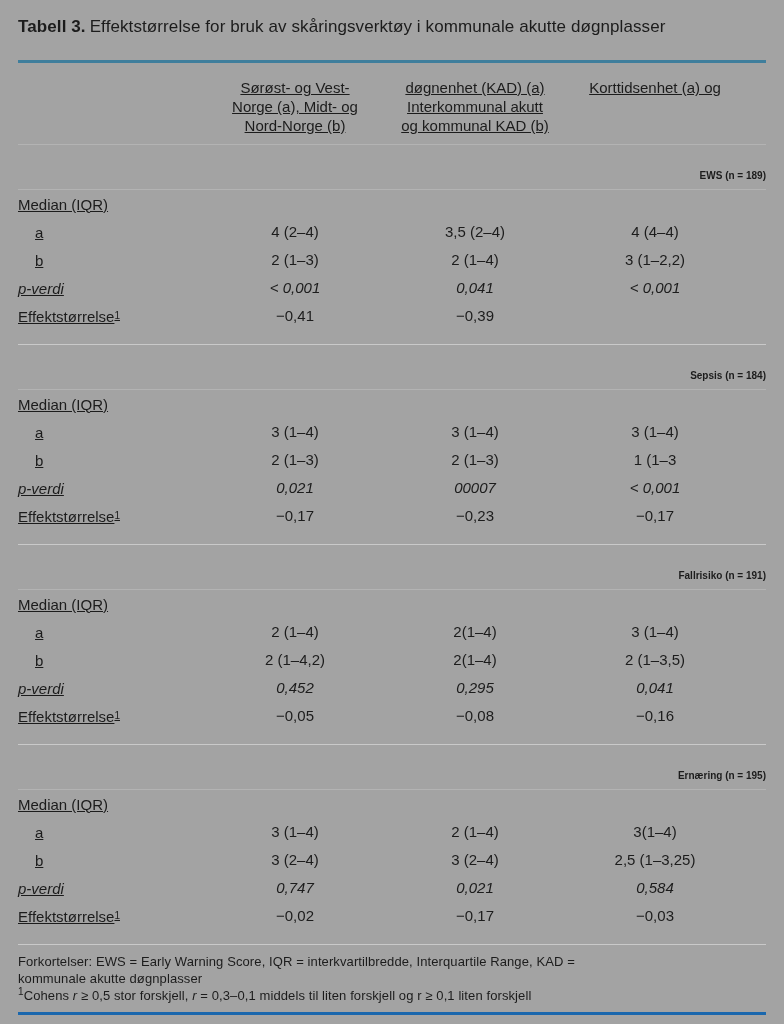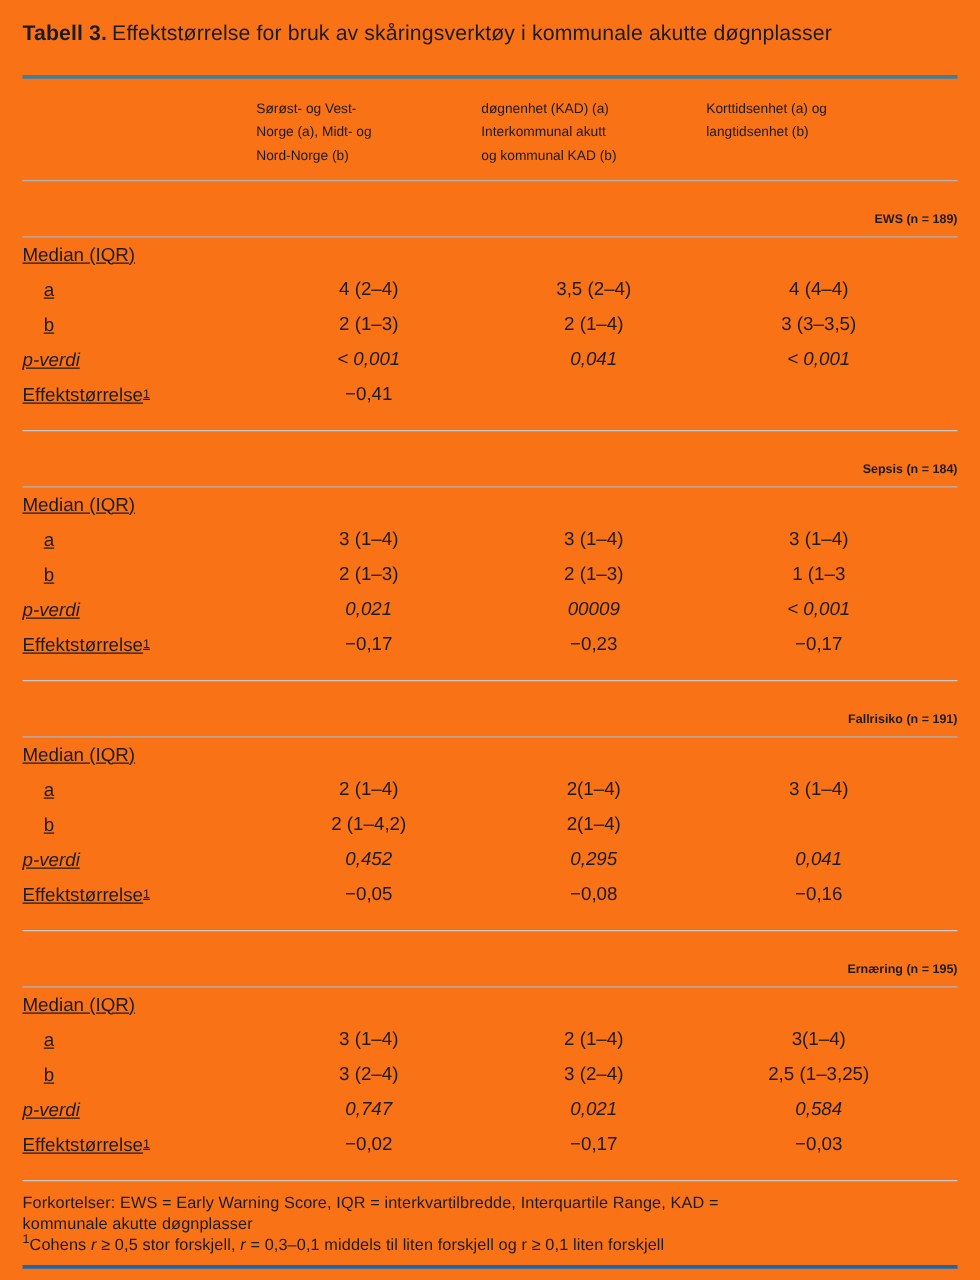--- a/index.html
+++ b/index.html
@@ -4,34 +4,34 @@
 <style>
   :root{
     --accent-top-rule:#3f7e9c;
     --accent-bottom-rule:#1a67ad;
     --text:#1c1c1c;
     --rule-gray:#b3b3b3;
     --rule-separator:#c9c9c9;
   }
   html,body{margin:0;padding:0;background:#ffffff;}
   body{font-family:"Liberation Sans","DejaVu Sans",sans-serif;color:var(--text);}
-  .page{width:784px;height:1024px;box-sizing:border-box;padding:16px 18px 0 18px;overflow:hidden;background:#f97316;}
+  .page{width:784px;height:1024px;box-sizing:border-box;padding:16px 18px 0 18px;overflow:hidden;background:#a3a3a3;}
   .title{font-size:17px;line-height:22px;letter-spacing:.1px;}
   .title .title-prefix{font-weight:bold;}
   .title .title-text{margin-left:4px;}
   .rule{height:1px;background:var(--rule-gray);}
   .rule-teal{height:3px;background:var(--accent-top-rule);margin-top:22px;}
   .rule-blue{height:3px;background:var(--accent-bottom-rule);margin-top:7px;}
   .rule-sep{background:var(--rule-separator);margin-top:14px;}
   .header-row{display:flex;padding:15px 0 9px 0;}
   .cell{box-sizing:border-box;}
   .label-cell{width:187px;font-size:15px;display:flex;align-items:center;text-decoration:underline;}
   .label-cell.indent{padding-left:17px;}
   .val-cell{width:180px;text-align:center;font-size:15px;}
-  .col-header{font-size:11px;line-height:19px;text-align:left;}
+  .col-header{font-size:15px;line-height:19px;text-align:center;text-decoration:underline;}
   .section-header{font-weight:bold;font-size:10px;line-height:22px;padding:20px 0 2px 0;text-align:right;}
   .trow{display:flex;height:28px;align-items:center;}
   .trow .val-cell{line-height:28px;}
   .italic{font-style:italic;}
   sup{font-size:10px;line-height:0;vertical-align:super;}
   .footer{padding-top:8px;font-size:13px;line-height:17px;letter-spacing:.1px;}
   .footnote-line{line-height:18px;}
 </style>
 </head>
 <body>
@@ -51,21 +51,20 @@
         <div class="hline">Norge (a), Midt- og</div>
         <div class="hline">Nord-Norge (b)</div>
       </div>
       <div class="cell val-cell col-header">
         <div class="hline">døgnenhet (KAD) (a)</div>
         <div class="hline">Interkommunal akutt</div>
         <div class="hline">og kommunal KAD (b)</div>
       </div>
       <div class="cell val-cell col-header">
         <div class="hline">Korttidsenhet (a) og</div>
-        <div class="hline">langtidsenhet (b)</div>
       </div>
     </div>
   <div class="rule"></div>
 
   <div>
       <div class="section">
         <div class="section-header">EWS (n = 189)</div>
         <div class="rule"></div>
         <div class="trow">
           <div class="cell label-cell">
@@ -82,36 +81,37 @@
           <div class="cell val-cell">4 (2–4)</div>
           <div class="cell val-cell">3,5 (2–4)</div>
           <div class="cell val-cell">4 (4–4)</div>
         </div>
         <div class="trow">
           <div class="cell label-cell indent">
             <span>b</span>
           </div>
           <div class="cell val-cell">2 (1–3)</div>
           <div class="cell val-cell">2 (1–4)</div>
-          <div class="cell val-cell">3 (3–3,5)</div>
+          <div class="cell val-cell">3 (1–2,2)</div>
         </div>
         <div class="trow">
           <div class="cell label-cell italic">
             <span>p-verdi</span>
           </div>
           <div class="cell val-cell italic">&lt; 0,001</div>
           <div class="cell val-cell italic">0,041</div>
           <div class="cell val-cell italic">&lt; 0,001</div>
         </div>
         <div class="trow">
           <div class="cell label-cell">
             <span>Effektstørrelse</span>
             <sup>1</sup>
           </div>
           <div class="cell val-cell">−0,41</div>
+          <div class="cell val-cell">−0,39</div>
         </div>
         <div class="rule rule-sep"></div>
       </div>
       <div class="section">
         <div class="section-header">Sepsis (n = 184)</div>
         <div class="rule"></div>
         <div class="trow">
           <div class="cell label-cell">
             <span>Median (IQR)</span>
           </div>
@@ -133,21 +133,21 @@
           </div>
           <div class="cell val-cell">2 (1–3)</div>
           <div class="cell val-cell">2 (1–3)</div>
           <div class="cell val-cell">1 (1–3</div>
         </div>
         <div class="trow">
           <div class="cell label-cell italic">
             <span>p-verdi</span>
           </div>
           <div class="cell val-cell italic">0,021</div>
-          <div class="cell val-cell italic">00009</div>
+          <div class="cell val-cell italic">00007</div>
           <div class="cell val-cell italic">&lt; 0,001</div>
         </div>
         <div class="trow">
           <div class="cell label-cell">
             <span>Effektstørrelse</span>
             <sup>1</sup>
           </div>
           <div class="cell val-cell">−0,17</div>
           <div class="cell val-cell">−0,23</div>
           <div class="cell val-cell">−0,17</div>
@@ -172,20 +172,21 @@
           <div class="cell val-cell">2 (1–4)</div>
           <div class="cell val-cell">2(1–4)</div>
           <div class="cell val-cell">3 (1–4)</div>
         </div>
         <div class="trow">
           <div class="cell label-cell indent">
             <span>b</span>
           </div>
           <div class="cell val-cell">2 (1–4,2)</div>
           <div class="cell val-cell">2(1–4)</div>
+          <div class="cell val-cell">2 (1–3,5)</div>
         </div>
         <div class="trow">
           <div class="cell label-cell italic">
             <span>p-verdi</span>
           </div>
           <div class="cell val-cell italic">0,452</div>
           <div class="cell val-cell italic">0,295</div>
           <div class="cell val-cell italic">0,041</div>
         </div>
         <div class="trow">

